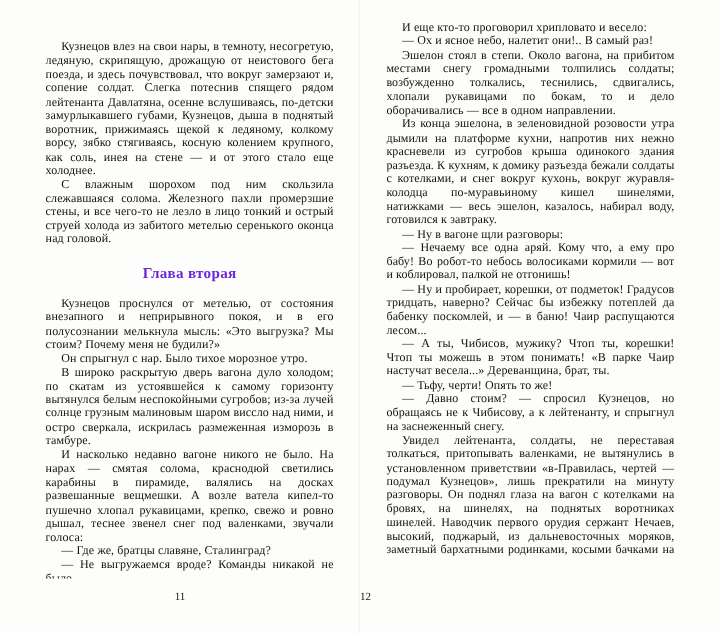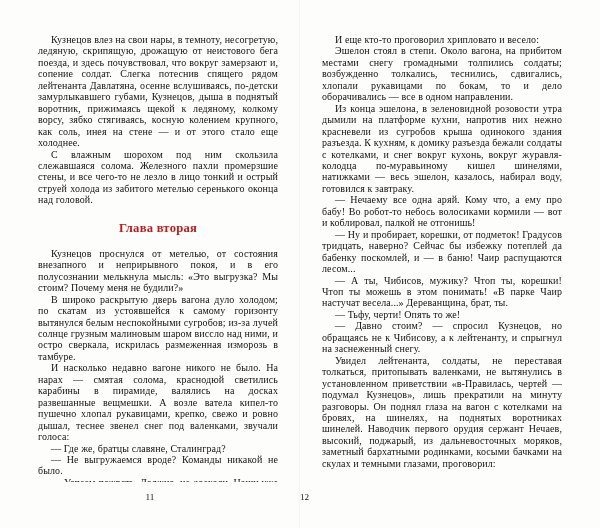--- a/index.html
+++ b/index.html
@@ -24,21 +24,21 @@
     position: relative;
     width: 300px;
     height: 528px;
     box-sizing: border-box;
     background: #fdfdfb;
   }
   .page-left {
     padding: 34px 22px 0 38px;
   }
   .page-right {
-    padding: 34px 38px 0 22px;
+    padding: 18px 38px 0 22px;
   }
   .col {
     position: relative;
     height: 448px;
     overflow: hidden;
   }
   p {
     margin: 0;
     font-size: 10px;
     line-height: 11.45px;
@@ -47,21 +47,21 @@
     color: #14120f;
     letter-spacing: 0.01em;
     -webkit-font-smoothing: antialiased;
   }
   h2.chapter {
     margin: 15px 0 13px 0;
     font-size: 12.6px;
     line-height: 14px;
     font-weight: bold;
     text-align: center;
-    color: #b91c1c;
+    color: #6d28d9;
     letter-spacing: 0.02em;
   }
   .folio {
     position: absolute;
     bottom: 26px;
     left: 0;
     width: 300px;
     text-align: center;
     font-size: 9.2px;
     color: #17150f;
@@ -83,36 +83,39 @@
 <div class="spread">
 
   <div class="page page-left">
     <div class="col">
       <p>Кузнецов влез на свои нары, в темноту, несогретую, ледяную, скрипящую, дрожащую от неистового бега поезда, и здесь почувствовал, что вокруг замерзают и, сопение солдат. Слегка потеснив спящего рядом лейтенанта Давлатяна, осенне вслушиваясь, по-детски замурлыкавшего губами, Кузнецов, дыша в поднятый воротник, прижимаясь щекой к ледяному, колкому ворсу, зябко стягиваясь, косную колением крупного, как соль, инея на стене — и от этого стало еще холоднее.</p>
       <p>С влажным шорохом под ним скользила слежавшаяся солома. Железного пахли промерзшие стены, и все чего-то не лезло в лицо тонкий и острый струей холода из забитого метелью серенького оконца над головой.</p>
 
       <h2 class="chapter">Глава вторая</h2>
 
       <p>Кузнецов проснулся от метелью, от состояния внезапного и неприрывного покоя, и в его полусознании мелькнула мысль: «Это выгрузка? Мы стоим? Почему меня не будили?»</p>
+      <p>Он спрыгнул с нар. Было тихое морозное утро.</p>
       <p>В широко раскрытую дверь вагона дуло холодом; по скатам из устоявшейся к самому горизонту вытянулся белым неспокойными сугробов; из-за лучей солнце грузным малиновым шаром виссло над ними, и остро сверкала, искрилась размеженная изморозь в тамбуре.</p>
       <p>И насколько недавно вагоне никого не было. На нарах — смятая солома, краснодюй светились карабины в пирамиде, валялись на досках развешанные вещмешки. А возле ватела кипел-то пушечно хлопал рукавицами, крепко, свежо и ровно дышал, теснее звенел снег под валенками, звучали голоса:</p>
       <p>— Где же, братцы славяне, Сталинград?</p>
       <p>— Не выгружаемся вроде? Команды никакой не было.</p>
       <p>— Успеем пожрать. Должно, не доехали. Наши уже все с толкались идут.</p>
     </div>
     <div class="folio folio-left">11</div>
   </div>
 
   <div class="gutter"></div>
 
   <div class="page page-right">
     <div class="col">
       <p>И еще кто-то проговорил хрипловато и весело:</p>
+      <p>— Ох и ясное небо, налетит они!.. В самый раз!</p>
       <p>Эшелон стоял в степи. Около вагона, на прибитом местами снегу громадными толпились солдаты; возбужденно толкались, теснились, сдвигались, хлопали рукавицами по бокам, то и дело оборачивались — все в одном направлении.</p>
       <p>Из конца эшелона, в зеленовидной розовости утра дымили на платформе кухни, напротив них нежно красневели из сугробов крыша одинокого здания разъезда. К кухням, к домику разъезда бежали солдаты с котелками, и снег вокруг кухонь, вокруг журавля-колодца по-муравьиному кишел шинелями, натижками — весь эшелон, казалось, набирал воду, готовился к завтраку.</p>
+      <p>— Ну в вагоне щли разговоры:</p>
       <p>— Нечаему все одна аряй. Кому что, а ему про бабу! Во робот-то небось волосиками кормили — вот и коблировал, палкой не отгонишь!</p>
       <p>— Ну и пробирает, корешки, от подметок! Градусов тридцать, наверно? Сейчас бы избежку потеплей да бабенку поскомлей, и — в баню! Чаир распущаются лесом...</p>
       <p>— А ты, Чибисов, мужику? Чтоп ты, корешки! Чтоп ты можешь в этом понимать! «В парке Чаир настучат весела...» Дереванщина, брат, ты.</p>
       <p>— Тьфу, черти! Опять то же!</p>
       <p>— Давно стоим? — спросил Кузнецов, но обращаясь не к Чибисову, а к лейтенанту, и спрыгнул на заснеженный снегу.</p>
       <p>Увидел лейтенанта, солдаты, не переставая толкаться, притопывать валенками, не вытянулись в установленном приветствии «в-Правилась, чертей — подумал Кузнецов», лишь прекратили на минуту разговоры. Он поднял глаза на вагон с котелками на бровях, на шинелях, на поднятых воротниках шинелей. Наводчик первого орудия сержант Нечаев, высокий, поджарый, из дальневосточных моряков, заметный бархатными родинками, косыми бачками на скулах и темными глазами, проговорил:</p>
     </div>
     <div class="folio folio-right">12</div>
   </div>
 

